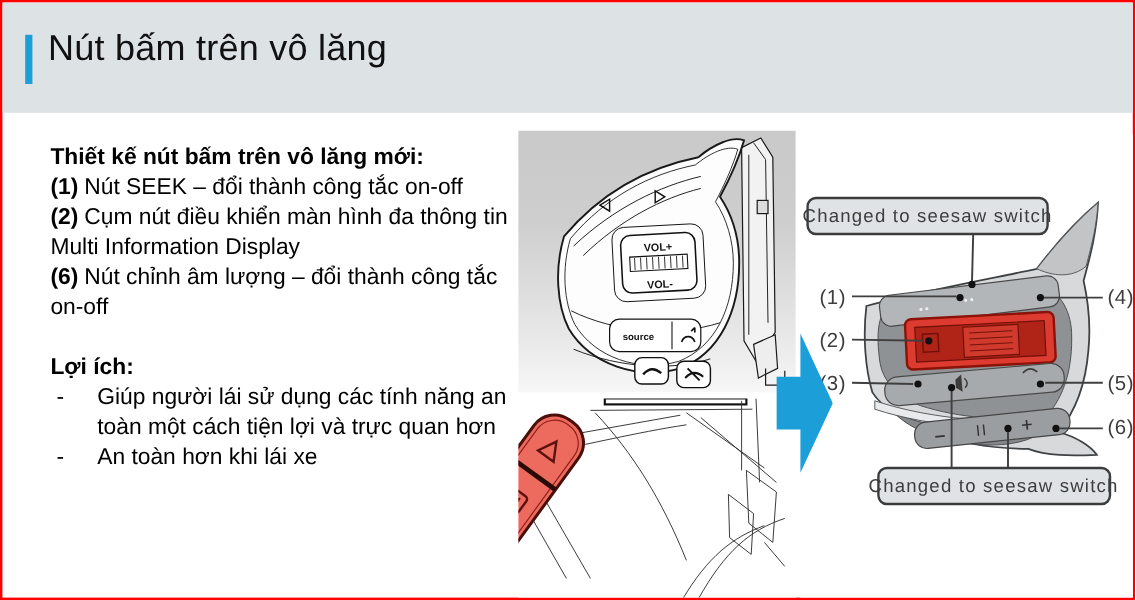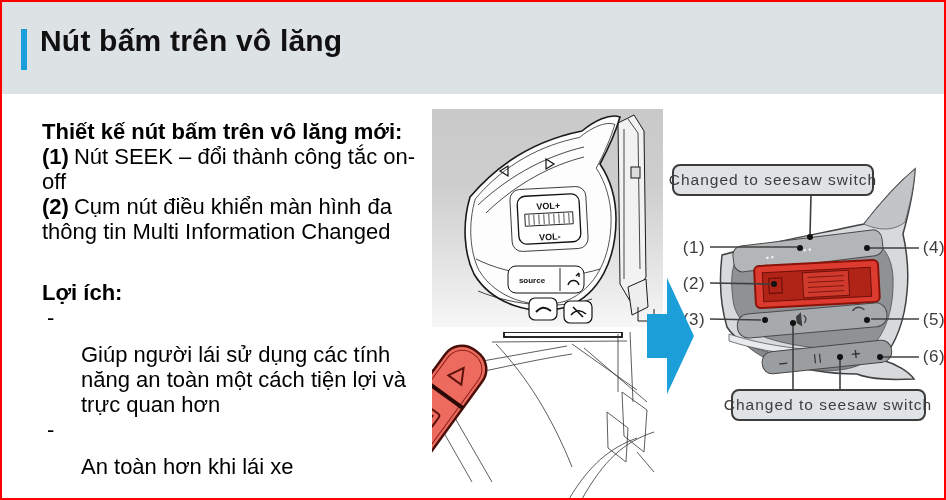--- a/index.html
+++ b/index.html
@@ -6,31 +6,31 @@
   .slide{
     position:relative; width:946px; height:500px; box-sizing:border-box;
     border:2px solid #fe0000; background:#ffffff; overflow:hidden;
     font-family:"Liberation Sans", sans-serif;
   }
   
   .header{position:absolute;left:0;top:0;right:0;height:92px;background:#dde2e5;}
   .accent-bar{position:absolute;left:19px;top:27px;width:6px;height:41px;background:#1b9fd8;}
   .page-title{
     position:absolute;left:38px;top:22px;margin:0;
-    font-size:30px;font-weight:bold;color:#111;letter-spacing:0.2px;
+    font-size:30px;font-weight:normal;color:#111;letter-spacing:0.2px;
   }
   
   .text-panel{position:absolute;left:40px;top:117px;width:392px;color:#000;
-    font-size:22px;line-height:25px;}
+    font-size:19px;line-height:25px;}
   .text-panel .bold{font-weight:bold;}
   .item b{margin-right:5px;}
-  .benefits-heading{margin-top:36px;font-weight:bold;}
+  .benefits-heading{margin-top:25px;font-weight:bold;}
   .benefit-row{display:flex;}
   .benefit-row .dash{width:34px;flex:none;padding-left:5px;}
-  .benefit-row .btext{flex:1;margin-top:37px;}
+  .benefit-row .btext{flex:1;}
   
   .center-top-img{position:absolute;left:430px;top:107px;width:231px;height:218px;
     background:linear-gradient(180deg,#c9c9c9 0%,#cecece 35%,#e9e9e9 80%,#f7f7f7 100%);}
   .center-bottom-img{position:absolute;left:430px;top:330px;width:231px;height:167px;background:#fff;}
   
   .big-arrow{position:absolute;left:645px;top:276px;width:47px;height:116px;z-index:2;}
   
   .right-diagram{position:absolute;left:665px;top:110px;width:281px;height:390px;background:#fff;}
   svg{display:block;}
   .callout-text{font-size:15.5px;letter-spacing:1px;fill:#3d3d3d;}
@@ -43,21 +43,22 @@
 <div class="slide">
 
   <div class="header">
     <div class="accent-bar"></div>
     <h1 class="page-title">Nút bấm trên vô lăng</h1>
   </div>
 
   <div class="text-panel">
     <div class="bold">Thiết kế nút bấm trên vô lăng mới:</div>
     <div class="item"><b>(1)</b><span>Nút SEEK – đổi thành công tắc on-off</span></div>
-    <div class="item"><b>(2)</b><span>Cụm nút điều khiển màn hình đa thông tin Multi Information Changed</span></div>
+    <div class="item"><b>(2)</b><span>Cụm nút điều khiển màn hình đa thông tin Multi Information Display</span></div>
+    <div class="item"><b>(6)</b><span>Nút chỉnh âm lượng – đổi thành công tắc on-off</span></div>
     <div class="benefits-heading">Lợi ích:</div>
     <div class="benefit-row">
       <span class="dash">-</span>
       <span class="btext">Giúp người lái sử dụng các tính năng an toàn một cách tiện lợi và trực quan hơn</span>
     </div>
     <div class="benefit-row">
       <span class="dash">-</span>
       <span class="btext">An toàn hơn khi lái xe</span>
     </div>
   </div>

